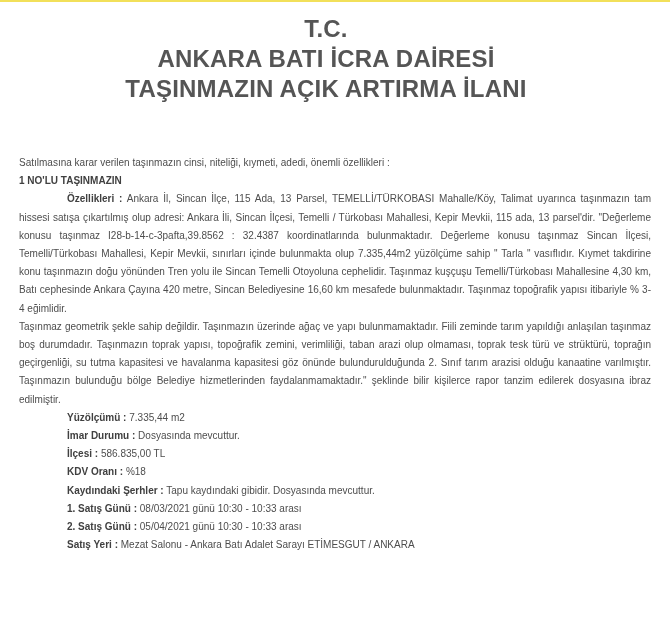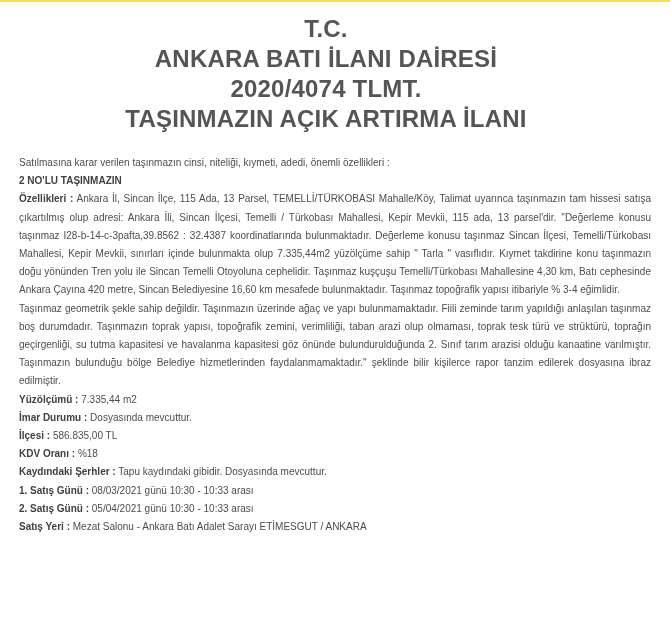--- a/index.html
+++ b/index.html
@@ -52,41 +52,41 @@
     .justify {
       text-align: justify;
     }
     .bold-title {
       font-weight: bold;
       color: #404040;
     }
     .lbl {
       font-weight: bold;
       color: #404040;
+      margin-left: 48px;
     }
     .field-row {
       margin: 0;
       white-space: nowrap;
     }
   </style>
 </head>
 <body>
 
 <div class="top-rule"></div>
 
 <div class="header">
   <p class="h-line">T.C.</p>
-  <p class="h-line">ANKARA BATI İLANI DAİRESİ</p>
-  <p class="h-line">2020/4074 TLMT.</p>
+  <p class="h-line">ANKARA BATI İCRA DAİRESİ</p>
   <p class="h-line">TAŞINMAZIN AÇIK ARTIRMA İLANI</p>
 </div>
 
 <div class="content">
   <p>Satılmasına karar verilen taşınmazın cinsi, niteliği, kıymeti, adedi, önemli özellikleri :</p>
-  <p class="bold-title">2 NO'LU TAŞINMAZIN</p>
+  <p class="bold-title">1 NO'LU TAŞINMAZIN</p>
   <p class="justify"><span class="lbl">Özellikleri :</span><span> Ankara İl, Sincan İlçe, 115 Ada, 13 Parsel, TEMELLİ/TÜRKOBASI Mahalle/Köy, Talimat uyarınca taşınmazın tam hissesi satışa çıkartılmış olup adresi: Ankara İli, Sincan İlçesi, Temelli / Türkobası Mahallesi, Kepir Mevkii, 115 ada, 13 parsel'dir. "Değerleme konusu taşınmaz I28-b-14-c-3pafta,39.8562 : 32.4387 koordinatlarında bulunmaktadır. Değerleme konusu taşınmaz Sincan İlçesi, Temelli/Türkobası Mahallesi, Kepir Mevkii, sınırları içinde bulunmakta olup 7.335,44m2 yüzölçüme sahip " Tarla " vasıflıdır. Kıymet takdirine konu taşınmazın doğu yönünden Tren yolu ile Sincan Temelli Otoyoluna cephelidir. Taşınmaz kuşçuşu Temelli/Türkobası Mahallesine 4,30 km, Batı cephesinde Ankara Çayına 420 metre, Sincan Belediyesine 16,60 km mesafede bulunmaktadır. Taşınmaz topoğrafik yapısı itibariyle % 3-4 eğimlidir.</span></p>
   <p class="justify">Taşınmaz geometrik şekle sahip değildir. Taşınmazın üzerinde ağaç ve yapı bulunmamaktadır. Fiili zeminde tarım yapıldığı anlaşılan taşınmaz boş durumdadır. Taşınmazın toprak yapısı, topoğrafik zemini, verimliliği, taban arazi olup olmaması, toprak tesk türü ve strüktürü, toprağın geçirgenliği, su tutma kapasitesi ve havalanma kapasitesi göz önünde bulundurulduğunda 2. Sınıf tarım arazisi olduğu kanaatine varılmıştır. Taşınmazın bulunduğu bölge Belediye hizmetlerinden faydalanmamaktadır." şeklinde bilir kişilerce rapor tanzim edilerek dosyasına ibraz edilmiştir.</p>
 
   <p class="field-row"><span class="lbl">Yüzölçümü :</span><span> 7.335,44 m2</span></p>
   <p class="field-row"><span class="lbl">İmar Durumu :</span><span> Dosyasında mevcuttur.</span></p>
   <p class="field-row"><span class="lbl">İlçesi :</span><span> 586.835,00 TL</span></p>
   <p class="field-row"><span class="lbl">KDV Oranı :</span><span> %18</span></p>
   <p class="field-row"><span class="lbl">Kaydındaki Şerhler :</span><span> Tapu kaydındaki gibidir. Dosyasında mevcuttur.</span></p>
   <p class="field-row"><span class="lbl">1. Satış Günü :</span><span> 08/03/2021 günü 10:30 - 10:33 arası</span></p>
   <p class="field-row"><span class="lbl">2. Satış Günü :</span><span> 05/04/2021 günü 10:30 - 10:33 arası</span></p>

